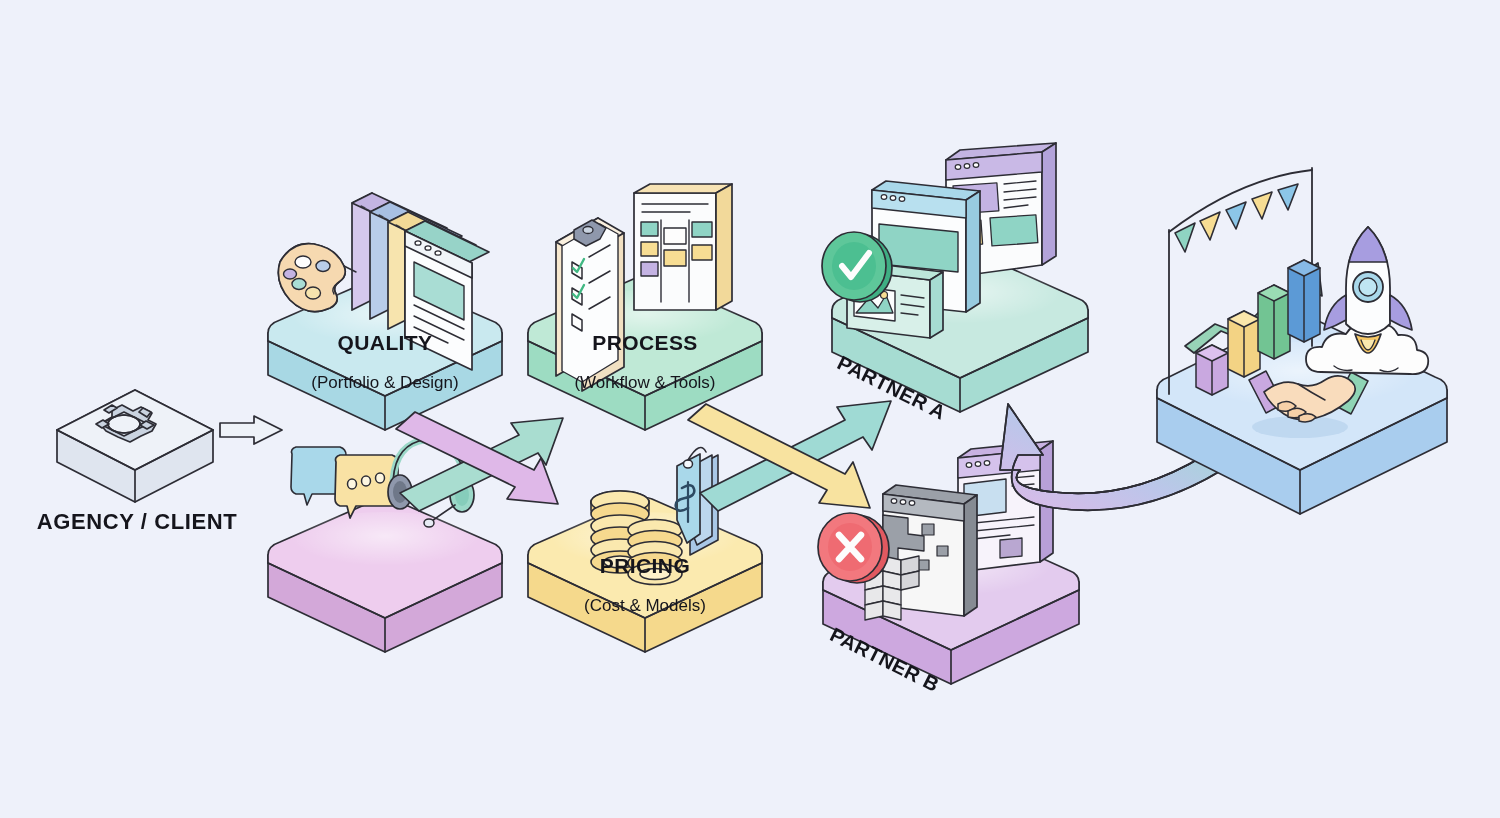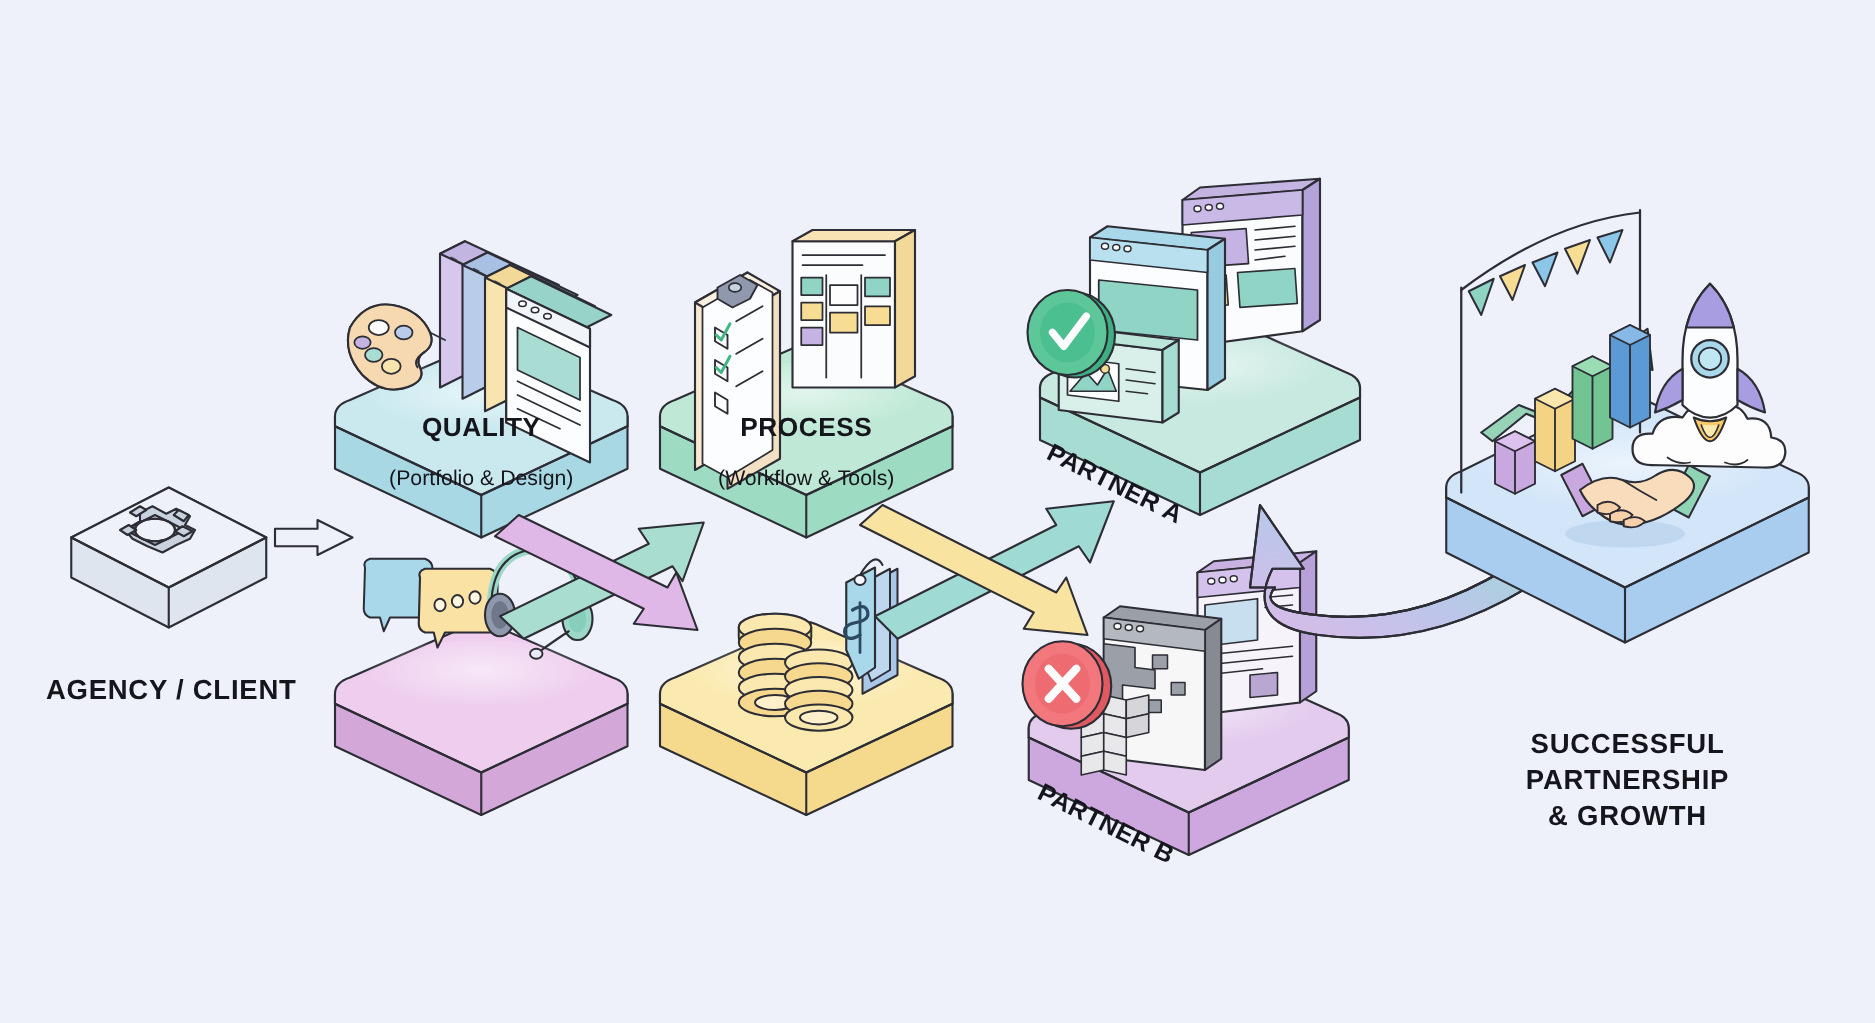--- a/index.html
+++ b/index.html
@@ -459,35 +459,36 @@
       <ellipse cx="1368" cy="287" rx="15" ry="15" fill="#a9d8ea" stroke-width="1.8"></ellipse>
       <ellipse cx="1368" cy="287" rx="9" ry="9" fill="#bfe6f3" stroke-width="1.4"></ellipse>
       <path d="M1346 295 Q1328 305 1324 330 Q1336 326 1346 320 Z" fill="#a79de0" stroke-width="1.7"></path>
       <path d="M1390 295 Q1408 305 1412 330 Q1400 326 1390 320 Z" fill="#a79de0" stroke-width="1.7"></path>
       <path d="M1355 334 Q1368 372 1381 334 Q1368 340 1355 334 Z" fill="#f7c967" stroke-width="1.7"></path>
       <path d="M1361 340 Q1368 360 1375 340" fill="#fae8ae" stroke-width="1.3"></path>
     </g>
   </g>
 </svg>
 
-<div class="lbl cap" style="left:8px; top:537px; width:258px;">AGENCY / CLIENT</div>
+<div class="lbl cap" style="left:8px; top:507px; width:258px;">AGENCY / CLIENT</div>
 
 <div class="lbl" style="left:545px; top:313px; width:200px;">
   <div class="lbl-main">PROCESS</div>
   <div class="lbl-sub">(Workflow &amp; Tools)</div>
 </div>
 
 <div class="lbl" style="left:285px; top:313px; width:200px;">
   <div class="lbl-main">QUALITY</div>
   <div class="lbl-sub">(Portfolio &amp; Design)</div>
 </div>
 
 
+<div class="lbl" style="left:545px; top:536px; width:200px;">
+  <div class="lbl-main">PRICING</div>
+  <div class="lbl-sub">(Cost &amp; Models)</div>
+</div>
 
 <div class="lbl lbl-main" style="left:825px; top:342px; width:160px; transform:rotate(26.5deg); transform-origin:left top; font-size:20px;">PARTNER A</div>
 
 <div class="lbl lbl-main" style="left:818px; top:614px; width:160px; transform:rotate(26.5deg); transform-origin:left top; font-size:20px;">PARTNER B</div>
 
-<div class="lbl cap" style="left:1172px; top:580px; width:260px;">SUCCESSFUL
-PARTNERSHIP
-&amp; GROWTH</div>
 
 </div>
 
 </body></html>

